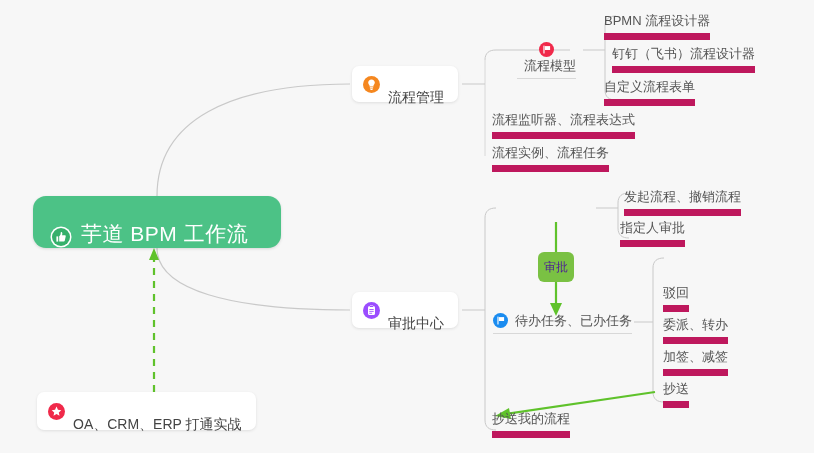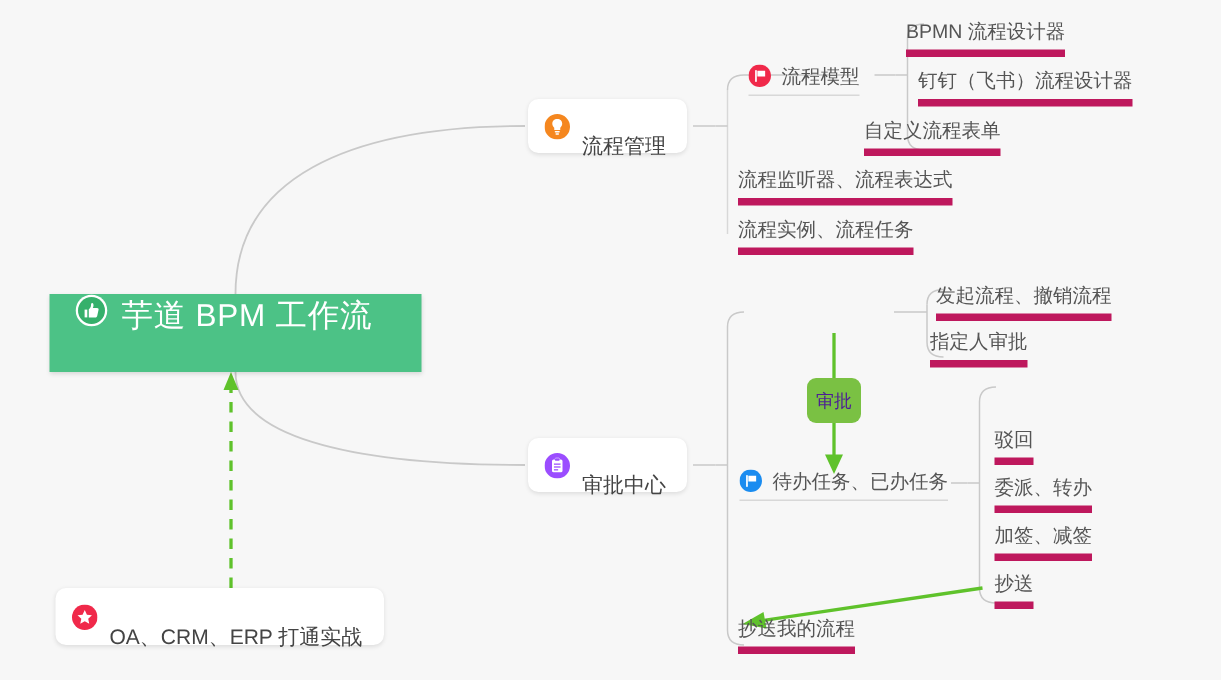--- a/index.html
+++ b/index.html
@@ -30,24 +30,24 @@
   }
 
   
   .root-node {
     position: absolute;
     left: 33px;
     top: 196px;
     width: 248px;
     height: 52px;
     background: #4cc286;
-    border-radius: 0;
+    border-radius: 13px;
     box-shadow: 0 1px 3px rgba(0,0,0,0.13);
     display: flex;
-    align-items: flex-start;
+    align-items: flex-end;
     padding-left: 17px;
     box-sizing: border-box;
   }
   .root-label {
     color: #ffffff;
     font-size: 21px;
     letter-spacing: .5px;
     margin-left: 9px;
     white-space: nowrap;
   }
@@ -72,21 +72,21 @@
     margin-top: 28px;
   }
 
   
   .leaf {
     position: absolute;
     font-size: 13px;
     color: #555555;
     white-space: nowrap;
     padding-bottom: 4px;
-    border-bottom: 5px solid #be185d;
+    border-bottom: 7px solid #be185d;
     line-height: 17px;
   }
 
   
   .flagnode {
     position: absolute;
     display: flex;
     align-items: center;
     white-space: nowrap;
     padding-bottom: 4px;
@@ -217,34 +217,34 @@
         <path d="M8.5 3.4 C6.5 3.4 5.2 4.8 5.2 6.5 C5.2 7.7 5.9 8.5 6.5 9.2
                  L6.5 10.6 L10.5 10.6 L10.5 9.2 C11.1 8.5 11.8 7.7 11.8 6.5
                  C11.8 4.8 10.5 3.4 8.5 3.4 Z" fill="#ffffff"></path>
         <rect x="6.8" y="11.3" width="3.4" height="1.1" rx="0.5" fill="#ffffff"></rect>
         <rect x="7.3" y="12.9" width="2.4" height="1.0" rx="0.5" fill="#ffffff"></rect>
       </svg>
     </span>
     <span class="card-label">流程管理</span>
   </div>
 
-  <div class="flagnode" style="left:499px; top:42px;">
+  <div class="flagnode" style="left:517px; top:42px;flex-direction:column;">
     <span class="icon">
       <svg width="15" height="15" viewBox="0 0 15 15">
         <circle cx="7.5" cy="7.5" r="7.5" fill="#f0294a"></circle>
         <rect x="4.4" y="3.6" width="1.15" height="8" rx="0.5" fill="#ffffff"></rect>
         <path d="M5.9 4.1 L11.1 4.1 L11.1 8.0 L5.9 8.0 Z" fill="#ffffff"></path>
       </svg>
     </span>
     <span class="flag-label">流程模型</span>
   </div>
 
   <div class="leaf" style="left:604px; top:12px;">BPMN 流程设计器</div>
   <div class="leaf" style="left:612px; top:45px;">钉钉（飞书）流程设计器</div>
-  <div class="leaf" style="left:576px; top:78px;">自定义流程表单</div>
+  <div class="leaf" style="left:604px; top:78px;">自定义流程表单</div>
 
   <div class="leaf" style="left:492px; top:144px;">流程实例、流程任务</div>
   <div class="leaf" style="left:492px; top:111px;">流程监听器、流程表达式</div>
 
   <div class="card" style="left:352px; top:292px;">
     <span class="icon">
       <svg width="17" height="17" viewBox="0 0 17 17">
         <circle cx="8.5" cy="8.5" r="8.5" fill="#9b4dff"></circle>
         <rect x="5.0" y="4.3" width="7" height="8.6" rx="1.1" fill="#ffffff"></rect>
         <rect x="6.9" y="3.1" width="3.2" height="2.1" rx="0.7" fill="#ffffff"></rect>

